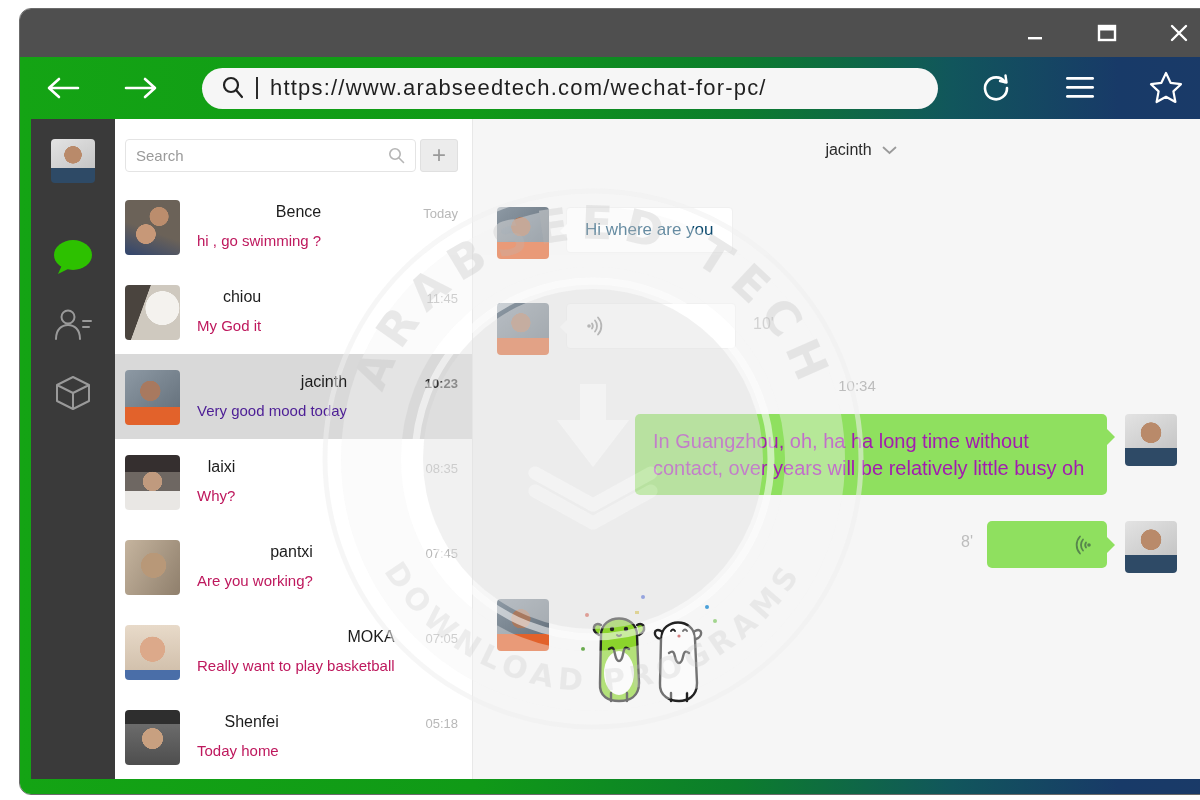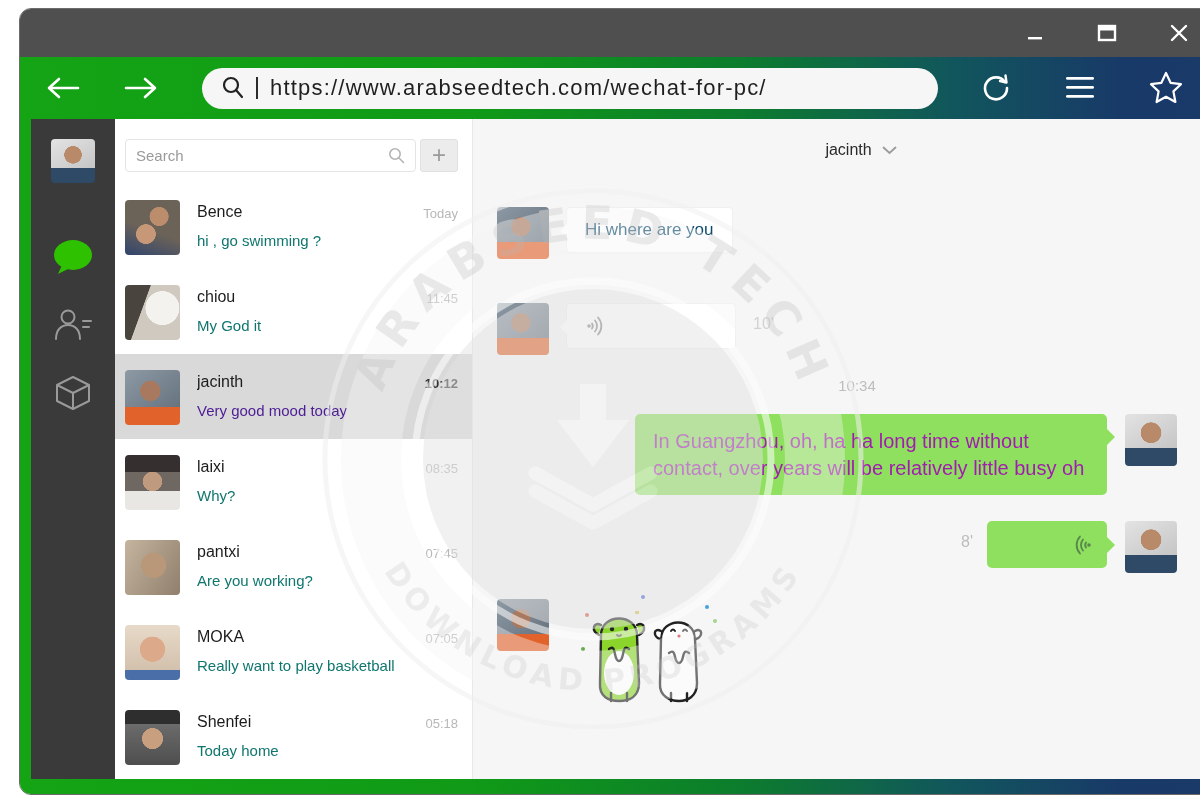--- a/index.html
+++ b/index.html
@@ -30,26 +30,26 @@
   .side-icon { margin-bottom:30px; cursor:pointer; }
 
   
   .chatlist { width:358px; background:#ffffff; border-right:1px solid #e8e8e8; flex:0 0 auto; display:flex; flex-direction:column; overflow:hidden; }
   .search-area { display:flex; align-items:center; padding:20px 14px 12px 10px; gap:4px; }
   .search-box { flex:1; height:33px; border:1px solid #e4e4e4; border-radius:4px; background:#fff; display:flex; align-items:center; padding:0 10px; }
   .search-box input { border:none; outline:none; flex:1; font-size:15px; color:#555; background:transparent; font-family:inherit; }
   .search-box input::placeholder { color:#9a9a9a; }
   .add-btn { width:38px; height:33px; background:#ececec; border:1px solid #e0e0e0; border-radius:3px; color:#9a9a9a; font-size:24px; line-height:30px; text-align:center; cursor:pointer; }
 
-  .row { position:relative; height:87px; padding:16px 14px 0 10px; display:flex; cursor:pointer; }
+  .row { position:relative; height:87px; padding:16px 14px 0 10px; display:flex; cursor:pointer;text-align:right; }
   .row.selected { background:#d9d9d9; }
   .avatar { width:55px; height:55px; border-radius:4px; flex:0 0 auto; }
   .row-main { margin-left:17px; padding-top:3px; overflow:hidden; }
   .row-name { font-size:16px; color:#1c1c1c; margin-bottom:11px; white-space:nowrap; }
-  .row-preview { font-size:15px; color:#0f766e; white-space:nowrap; }
+  .row-preview { font-size:15px; color:#be185d; white-space:nowrap; }
   .row.selected .row-preview { color:#4c1d95; }
   .row-time { position:absolute; right:14px; top:22px; font-size:13px; color:#b8b8b8; }
   .row.selected .row-time { color:#333; font-weight:bold; }
 
   
   .av-user    { background:radial-gradient(circle at 50% 36%,#b98a6a 0 24%,transparent 25%),linear-gradient(to top,#2e4a66 0 34%,transparent 34%),linear-gradient(150deg,#e3e3e3,#bdbdbd); }
   .av-bence   { background:radial-gradient(circle at 38% 62%,#c79878 0 20%,transparent 21%),radial-gradient(circle at 62% 30%,#bb8d6d 0 18%,transparent 19%),linear-gradient(200deg,#6b6258 0 55%,#31456e 100%); }
   .av-chiou   { background:radial-gradient(circle at 68% 42%,#f4f2ee 0 34%,transparent 35%),linear-gradient(110deg,#4a443e 0 34%,#cfc9bf 35%); }
   .av-jacinth { background:radial-gradient(circle at 46% 38%,#a8795f 0 22%,transparent 23%),linear-gradient(to top,#e2622b 0 32%,transparent 32%),linear-gradient(140deg,#8d99a4,#5f6b76); }
   .av-laixi   { background:radial-gradient(circle at 50% 48%,#c09a7e 0 24%,transparent 25%),linear-gradient(to bottom,#352f2f 0 30%,transparent 30%),linear-gradient(#6e6762 0 66%,#e9e7e4 66%); }
@@ -196,21 +196,21 @@
           </div>
           <div class="row-time">11:45</div>
         </div>
 
         <div class="row selected">
           <div class="avatar av-jacinth"></div>
           <div class="row-main">
             <div class="row-name">jacinth</div>
             <div class="row-preview">Very good mood today</div>
           </div>
-          <div class="row-time">10:12</div>
+          <div class="row-time">10:23</div>
         </div>
 
         <div class="row">
           <div class="avatar av-laixi"></div>
           <div class="row-main">
             <div class="row-name">laixi</div>
             <div class="row-preview">Why?</div>
           </div>
           <div class="row-time">08:35</div>
         </div>

